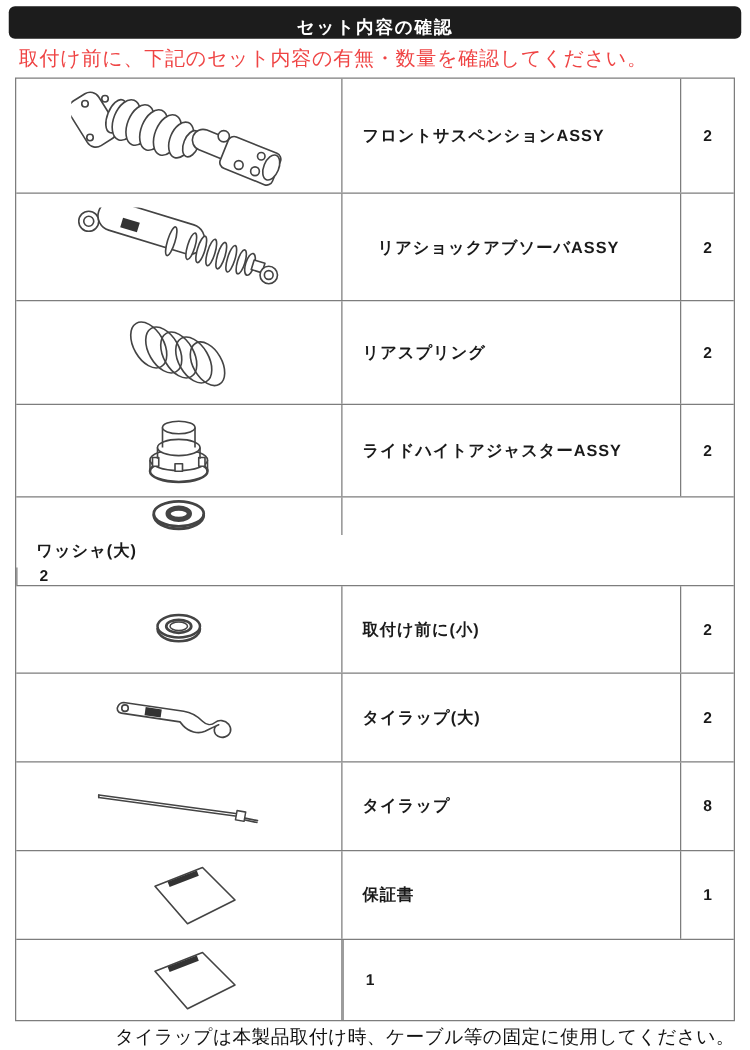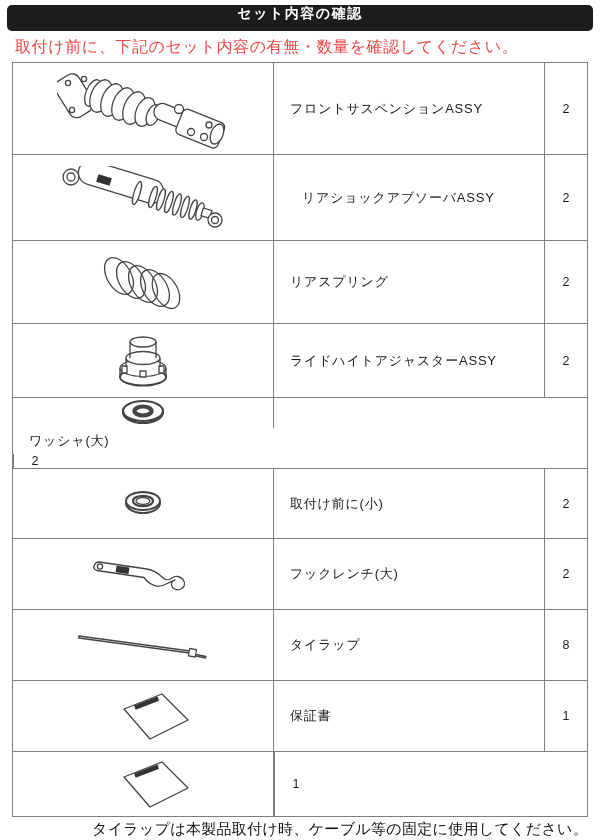--- a/index.html
+++ b/index.html
@@ -1,27 +1,27 @@
 <!DOCTYPE html>
 <html><head>
 <meta charset="utf-8">
 <style>
   html,body{margin:0;padding:0;background:#fff;}
   .page{position:relative;width:600px;height:840px;background:#ffffff;
         font-family:"Liberation Sans","DejaVu Sans",sans-serif;color:#111;overflow:hidden;}
 
   .header-bar{position:absolute;left:7px;top:5px;width:586px;height:26px;
               background:#1c1c1c;border-radius:5px;
-              display:flex;align-items:flex-start;justify-content:center;}
+              display:flex;align-items:flex-end;justify-content:center;}
   .header-title{color:#ffffff;font-size:14px;font-weight:bold;letter-spacing:1.5px;}
 
   .intro{position:absolute;left:5px;top:37px;font-size:16px;letter-spacing:0.6px;color:#ef4444;margin-left:10px;}
 
   .parts-table{position:absolute;left:12px;top:62px;width:576px;
-               border:1px solid #7d7d7d;box-sizing:border-box;background:#fff;}
+               border:1px solid #7d7d7d;box-sizing:border-box;background:#fff;font-weight:bold;}
   .row{display:flex;border-bottom:1px solid #7d7d7d;box-sizing:border-box;}
   .row:last-child{border-bottom:none;}
   .row:nth-child(1){height:92px;}
   .row:nth-child(2){height:86px;gap:12px;}
   .row:nth-child(3){height:83px;}
   .row:nth-child(4){height:74px;}
   .row:nth-child(5){height:71px;flex-direction:column;}
   .row:nth-child(6){height:70px;}
   .row:nth-child(7){height:71px;}
   .row:nth-child(8){height:71px;}
@@ -179,21 +179,21 @@
     <div class="row">
       <div class="cell-img">
         <svg width="106" height="38" viewBox="0 0 106 38">
           <g class="artf">
             <path d="M9,7 L57,14 C64,15 68,18 72,22 C75,25 79,25.5 82,23 C85,20.5 90,21 93,24.5 C96,28.5 94.5,33 90,34.5 C86,35.8 82,33.5 81.5,30 C81.2,27.5 82.5,25.5 85,24.8 C82,26 78,28 74,30 C68.5,32.5 61,30.5 56.5,25.5 L54,22.5 L7,15.5 C4,15 3,12 4.5,9.8 C5.5,8 7,7 9,7 Z"></path>
             <circle cx="10" cy="11.5" r="2.6"></circle>
             <rect x="26" y="11.5" width="13" height="6.5" transform="rotate(8 32 15)" class="dark"></rect>
           </g>
         </svg>
       </div>
-      <div class="cell-name">フックレンチ(大)</div>
+      <div class="cell-name">タイラップ(大)</div>
       <div class="cell-qty">2</div>
     </div>
 
     <div class="row">
       <div class="cell-img">
         <svg width="140" height="28" viewBox="0 0 140 28">
           <g class="art" stroke-width="1">
             <path d="M6,5 L117,20"></path>
             <path d="M6,7 L116.5,22"></path>
             <path d="M6,5 L6,7"></path>

